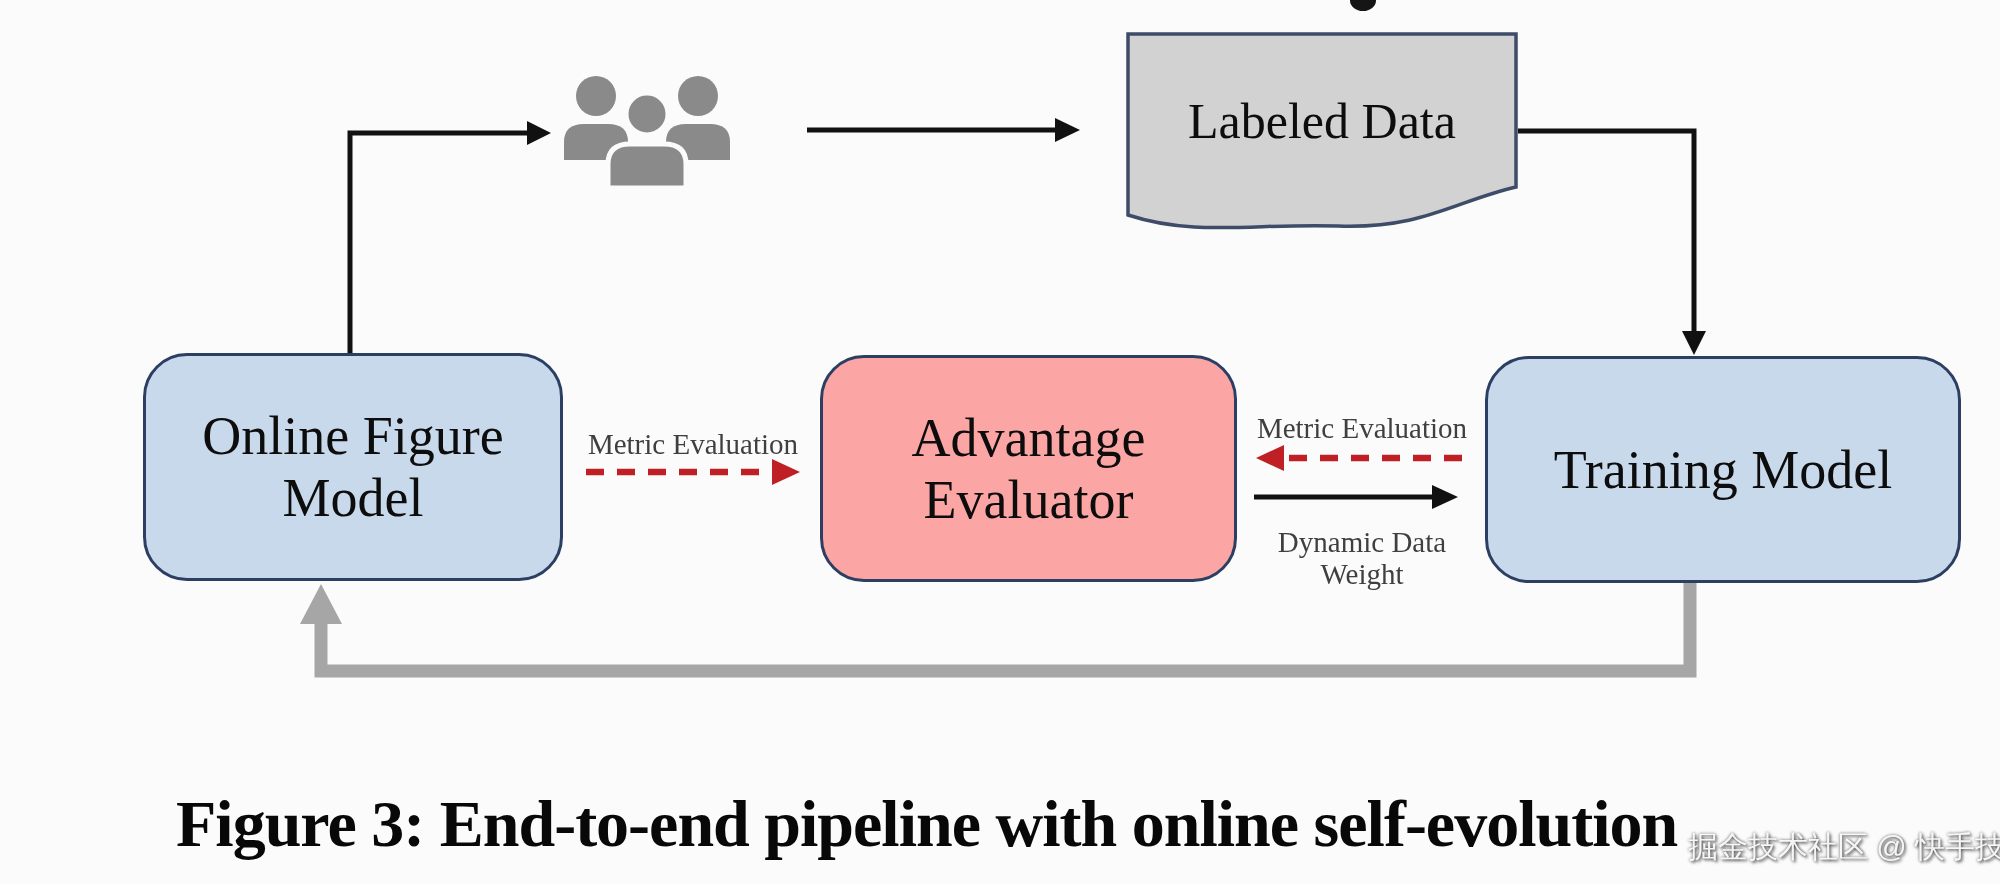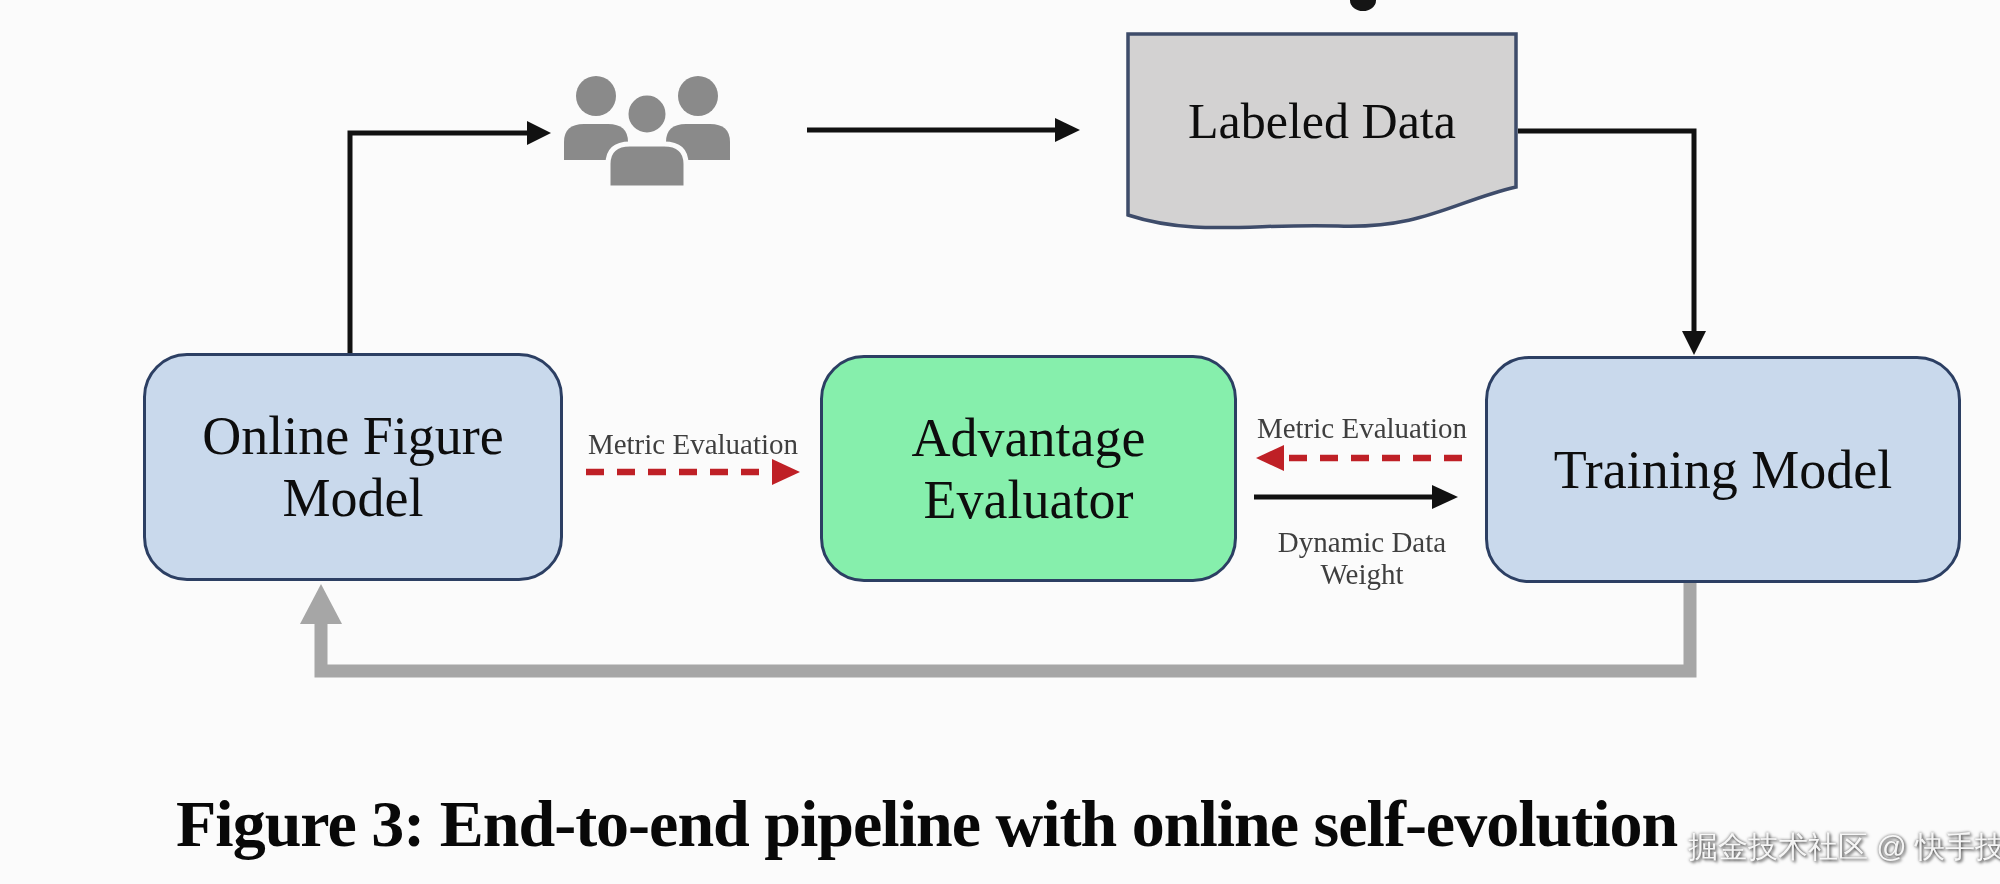--- a/index.html
+++ b/index.html
@@ -8,21 +8,21 @@
     overflow:hidden;font-family:"Liberation Serif",serif;
   }
   .overlay{position:absolute;left:0;top:0;width:2000px;height:884px;}
   .node{
     position:absolute;border:3.5px solid #2c3f63;border-radius:44px;
     display:flex;align-items:center;justify-content:center;text-align:center;
     font-size:54px;line-height:62px;color:#0d0d0d;white-space:pre-line;
     box-sizing:border-box;
   }
   .node-blue{background:#c9d9ec;}
-  .node-peach{background:#86efac;}
+  .node-peach{background:#fca5a5;}
   .doc-shape{position:absolute;left:1125px;top:31px;}
   .doc-label{
     position:absolute;left:1127px;top:92px;width:390px;text-align:center;
     font-size:50px;color:#0d0d0d;
   }
   .edge-label{
     position:absolute;font-family:Liberation Serif, serif;
     font-size:29px;line-height:32px;color:#3f3f3f;text-align:center;
     white-space:pre-line;
   }

